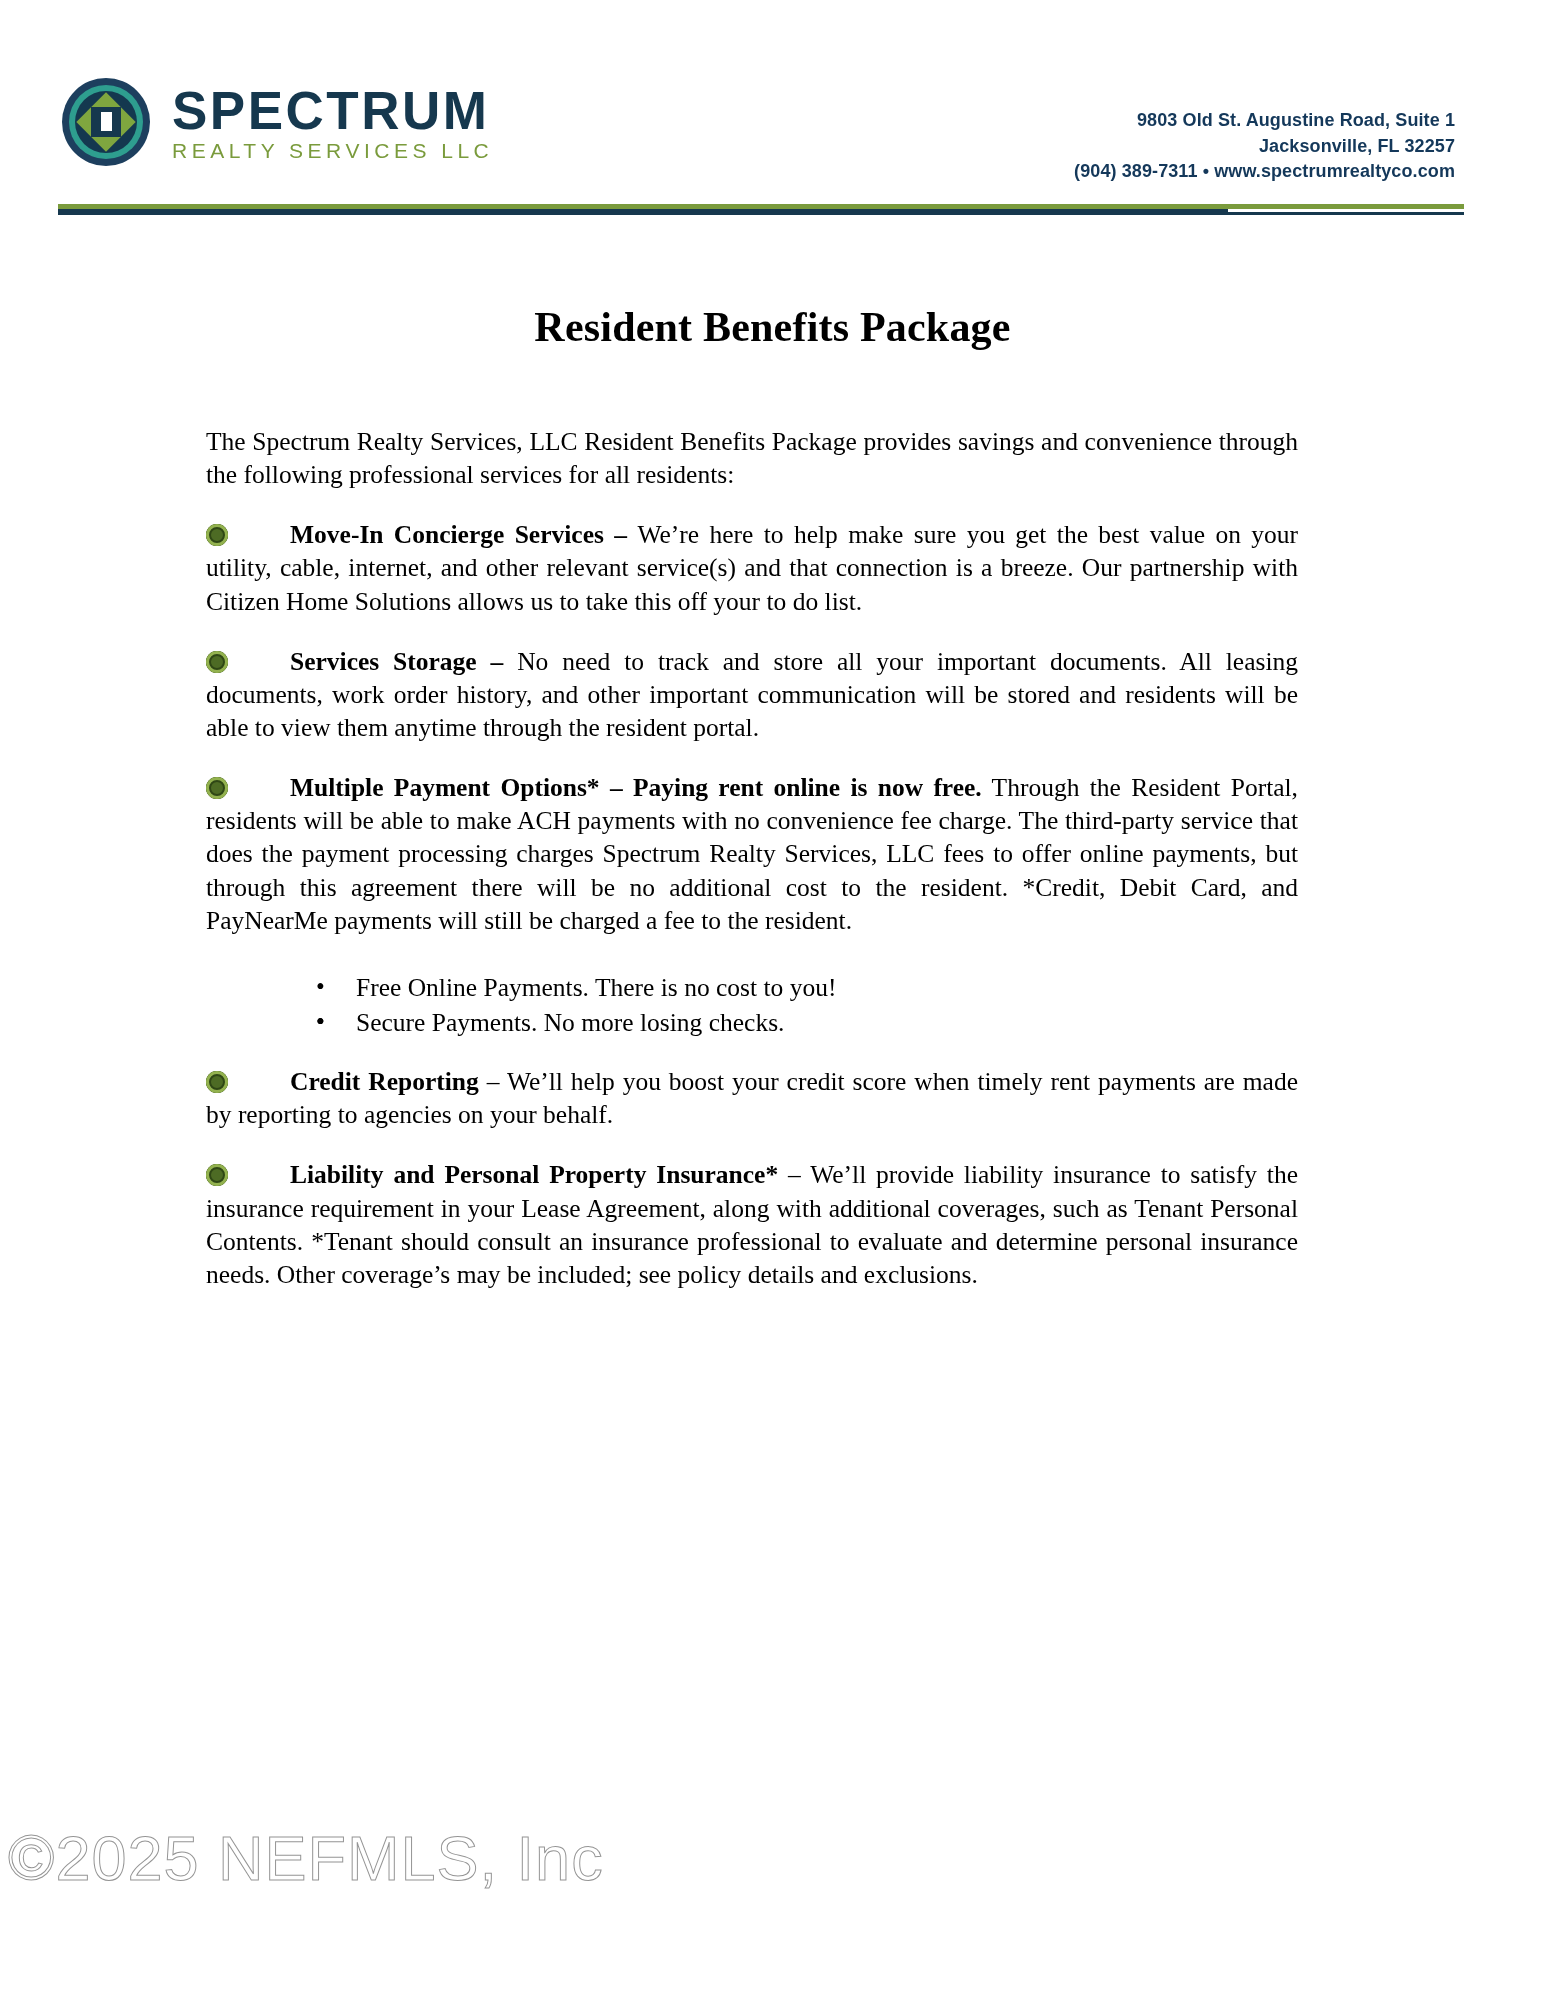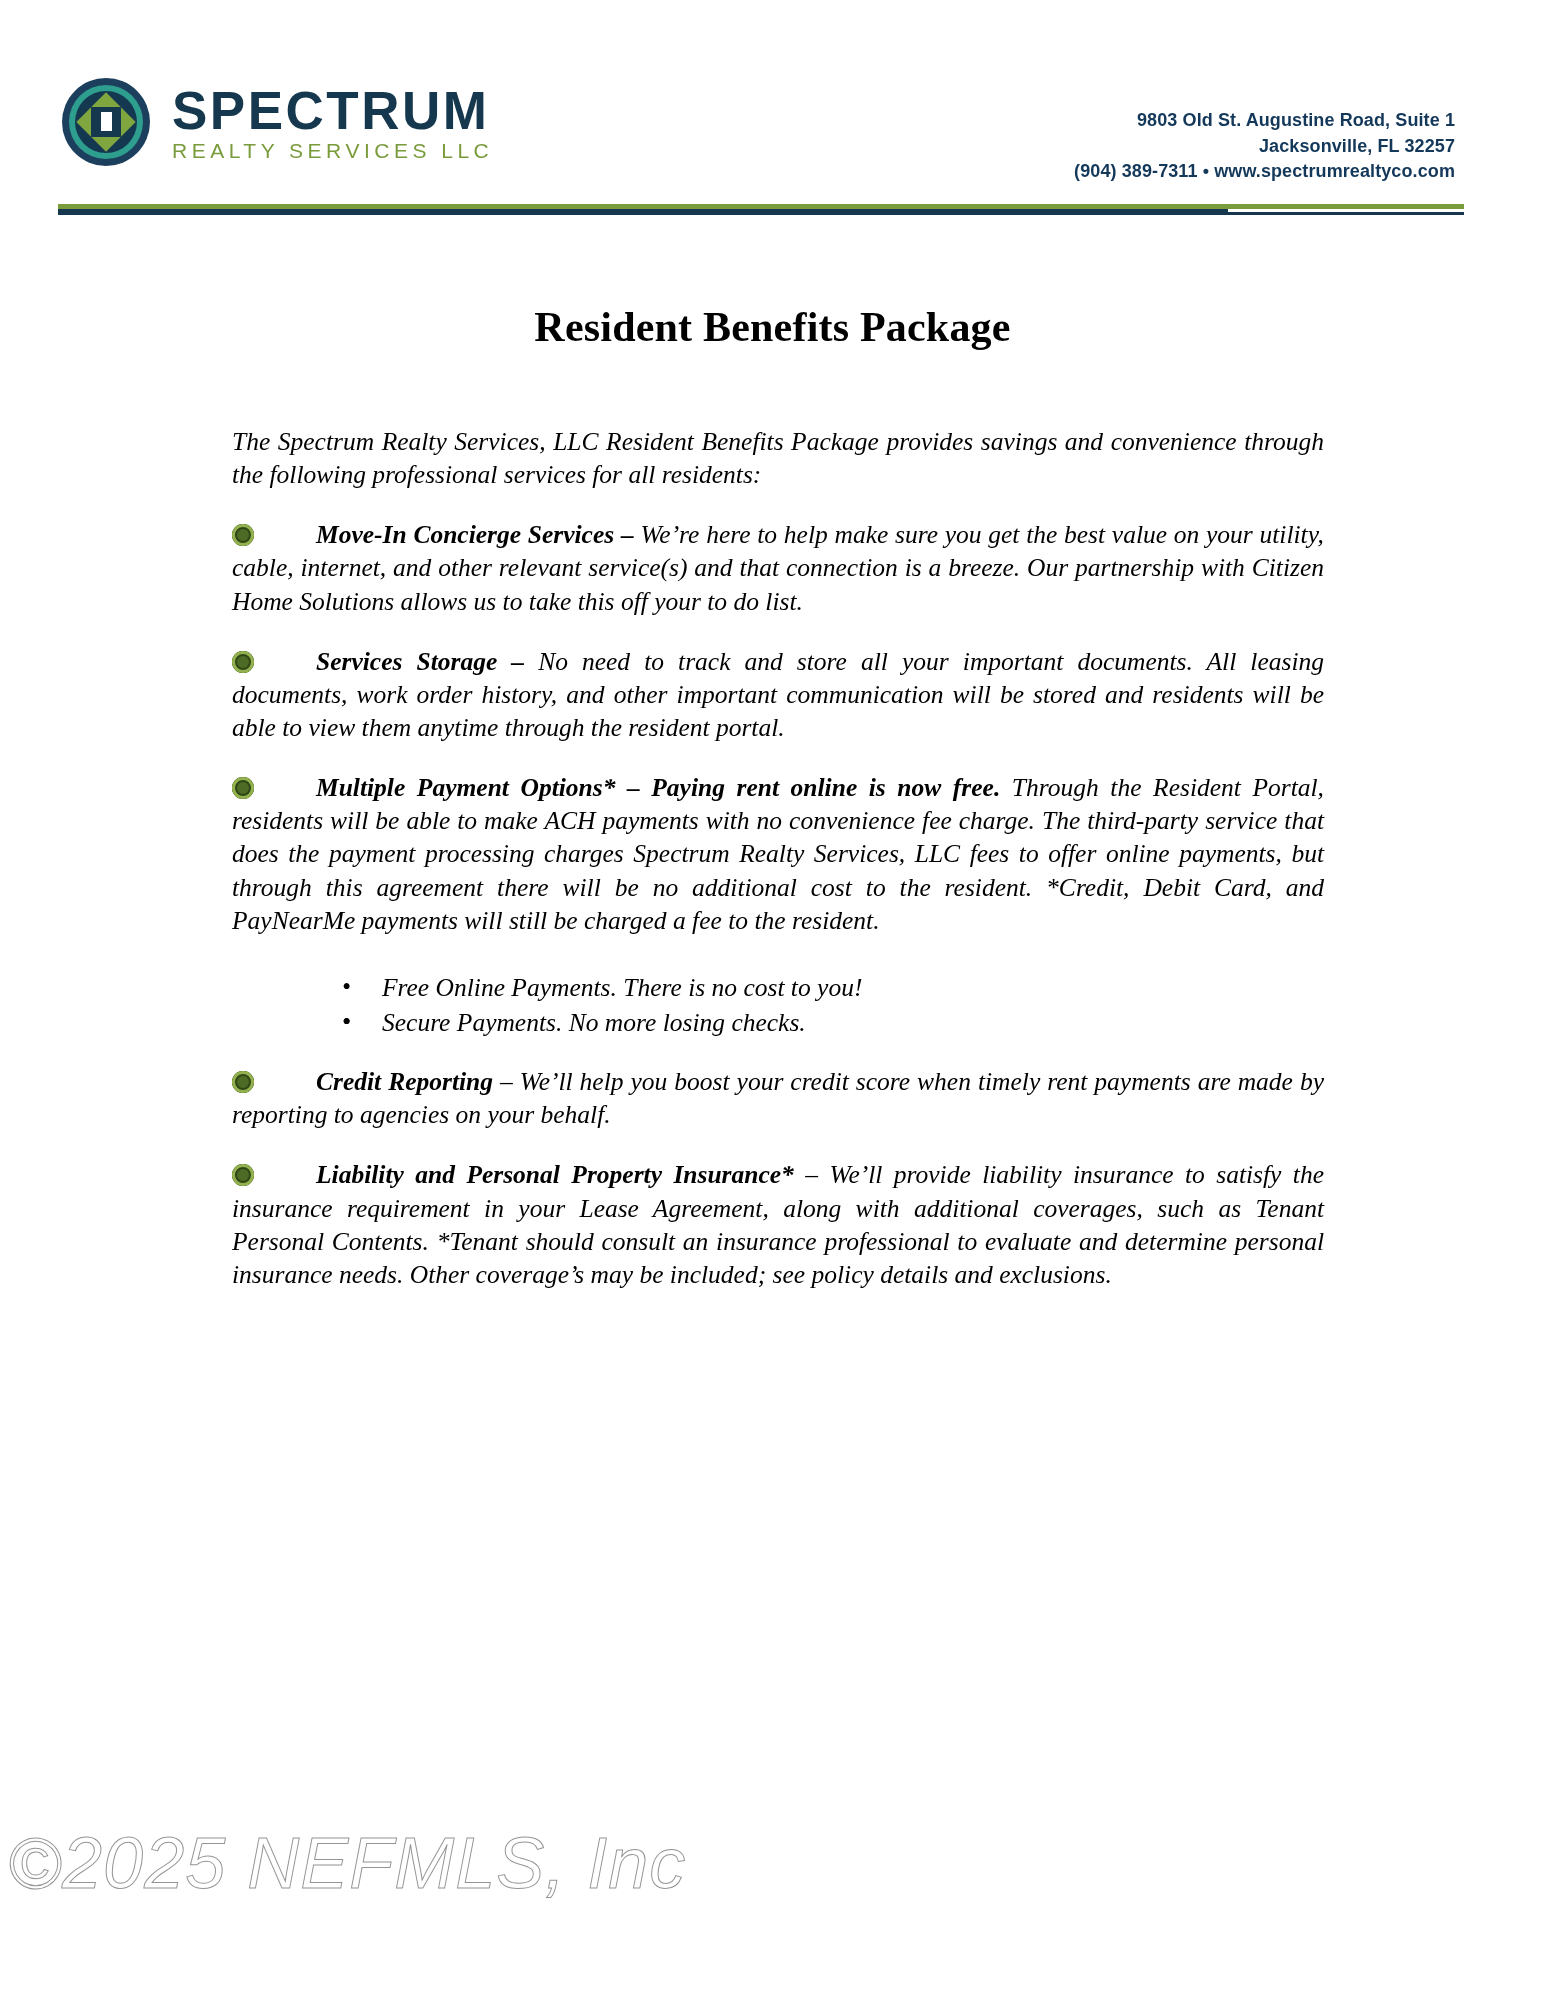--- a/index.html
+++ b/index.html
@@ -147,24 +147,23 @@
     text-align: center;
     font-family: "Liberation Serif", serif;
     font-weight: bold;
     font-size: 42px;
     letter-spacing: 0.2px;
   }
 
   
   .body-area {
     position: absolute;
-    left: 232px;
+    left: 206px;
     top: 425px;
     width: 1092px;
-    font-style: italic;
   }
   p.para {
     margin: 0 0 27px 0;
     font-size: 25.5px;
     line-height: 1.30;
     text-align: justify;
     text-justify: inter-word;
   }
   p.para.tight {
     margin-bottom: 34px;
@@ -210,27 +209,26 @@
     font-size: 25px;
     line-height: 1.30;
   }
 
   
   .watermark {
     position: absolute;
     left: 8px;
     top: 1822px;
     font-family: "Liberation Sans", sans-serif;
-    font-size: 72px;
+    font-size: 63px;
     letter-spacing: 1px;
     color: rgba(40, 40, 40, 0.45);
     -webkit-text-stroke: 1px rgba(60,60,60,0.55);
     color: transparent;
     white-space: nowrap;
-    font-style: italic;
   }
 </style>
 </head>
 <body>
 
 <div class="page">
 
   <div class="letterhead">
 
     <div class="logo-wrap">

